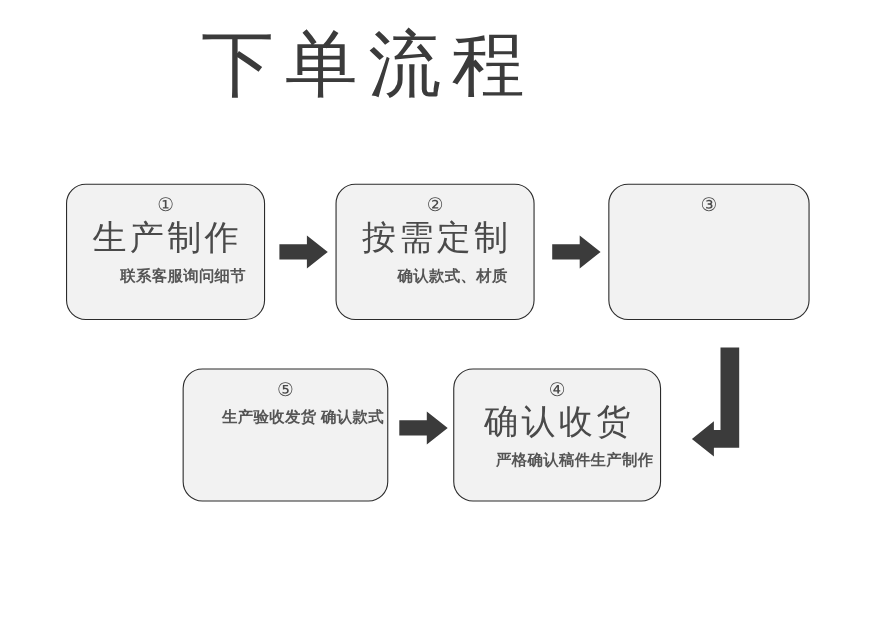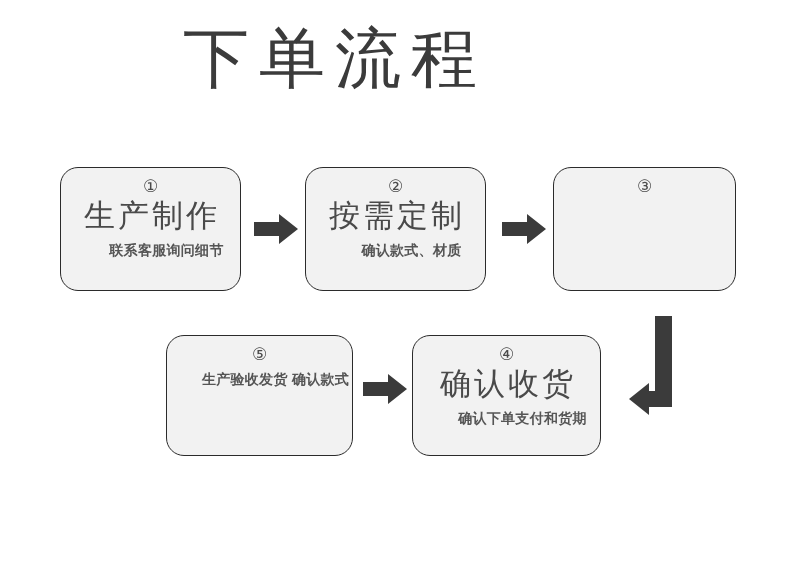--- a/index.html
+++ b/index.html
@@ -151,16 +151,16 @@
 
   <div class="arrow-right" id="arrow-5-4">
     <svg width="48" height="34" viewBox="0 0 48 34" xmlns="http://www.w3.org/2000/svg">
       <path d="M2 10 H27 V2 L46 17 L27 32 V24 H2 Z" fill="#3b3b3b"></path>
     </svg>
   </div>
 
   <div class="card" id="card-4">
     <div class="card-number">④</div>
     <div class="card-title">确认收货</div>
-    <div class="card-sub">确认下单支付和货期</div>
+    <div class="card-sub">严格确认稿件生产制作</div>
   </div>
 
 </div>
 
 </body></html>

